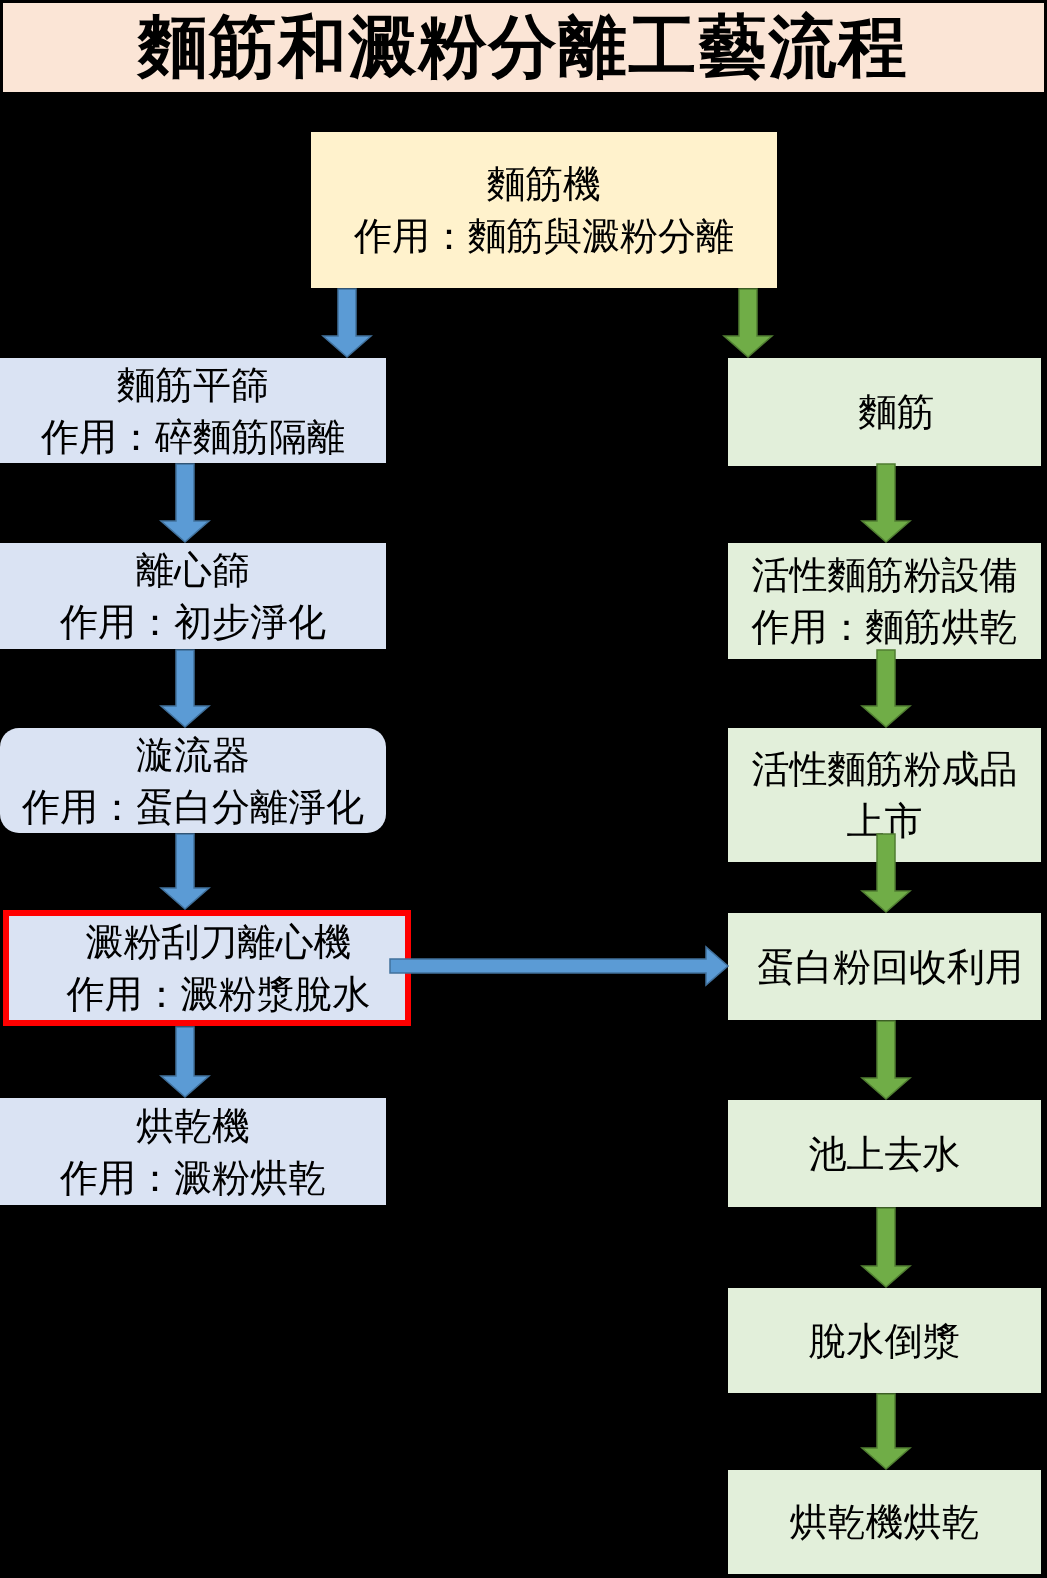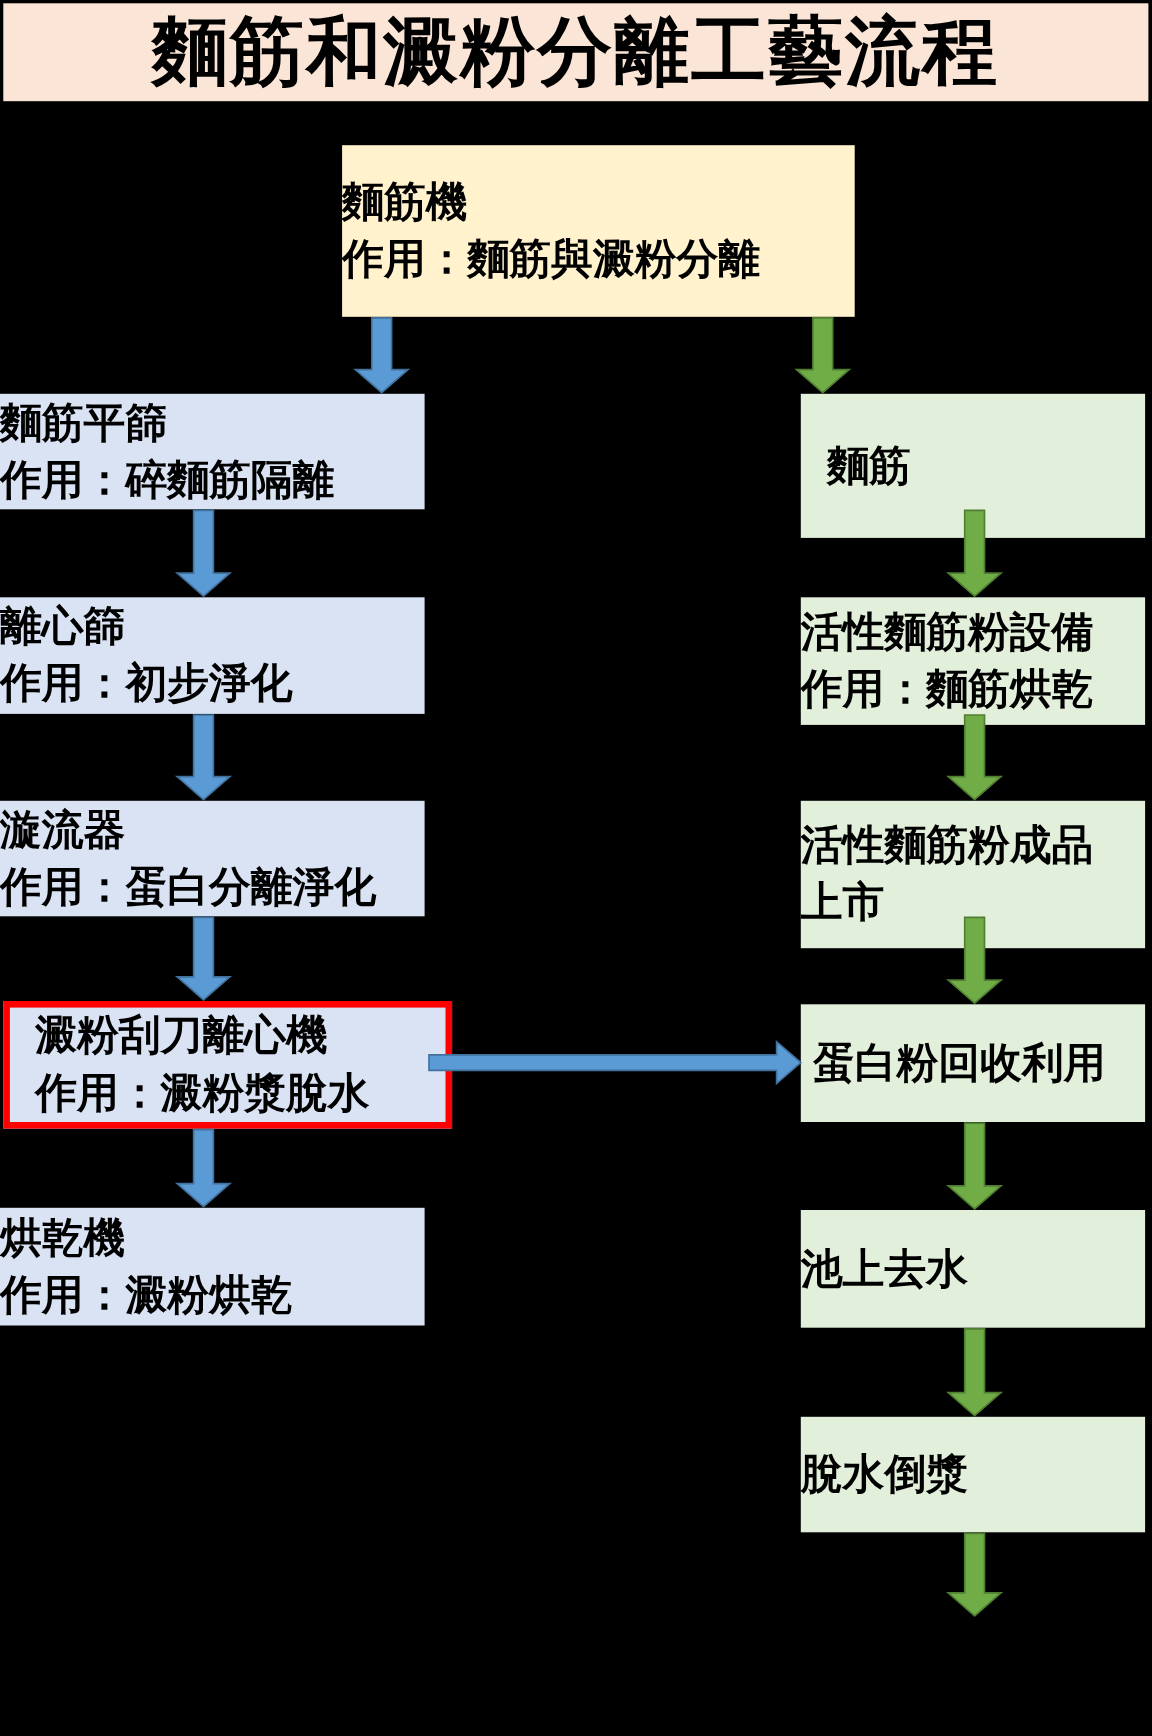--- a/index.html
+++ b/index.html
@@ -13,22 +13,22 @@
   }
   .title-bar{
     position:absolute;left:3px;top:3px;width:1041px;height:89px;
     background:var(--title-bg,#FBE5D6);
     display:flex;align-items:center;justify-content:center;
     font-size:68px;font-weight:bold;letter-spacing:2px;
   }
   .box{
     position:absolute;left:0;width:386px;
     background:var(--left-box-bg,#DAE3F3);
-    display:flex;flex-direction:column;align-items:flex-start;justify-content:center;
-    text-align:center;font-weight:bold;font-size:38px;line-height:52px;
+    display:flex;flex-direction:column;align-items:center;justify-content:center;
+    text-align:center;font-weight:normal;font-size:38px;line-height:52px;
     box-sizing:border-box;
   }
   .box.source{
     left:311px;width:466px;
     background:var(--source-box-bg,#FFF2CC);
   }
   .box.right{
     left:728px;width:313px;
     background:var(--right-box-bg,#E2EFDA);
   }
@@ -56,52 +56,55 @@
   </div>
 
   <div class="box" style="top:358px;height:105px;">
     <span>麵筋平篩</span>
     <span>作用：碎麵筋隔離</span>
   </div>
   <div class="box" style="top:543px;height:106px;">
     <span>離心篩</span>
     <span>作用：初步淨化</span>
   </div>
-  <div class="box" style="top:728px;height:105px;">
+  <div class="box" style="top:728px;height:105px;border-radius:19px;">
     <span>漩流器</span>
     <span>作用：蛋白分離淨化</span>
   </div>
   <div class="box highlight" style="top:910px;height:116px;">
     <span>澱粉刮刀離心機</span>
     <span>作用：澱粉漿脫水</span>
   </div>
   <div class="box" style="top:1098px;height:107px;">
     <span>烘乾機</span>
     <span>作用：澱粉烘乾</span>
   </div>
 
-  <div class="box right" style="top:358px;height:131px;padding-left:24px;">
+  <div class="box right" style="top:358px;height:108px;padding-left:24px;">
     <span>麵筋</span>
   </div>
   <div class="box right" style="top:543px;height:116px;">
     <span>活性麵筋粉設備</span>
     <span>作用：麵筋烘乾</span>
   </div>
   <div class="box right" style="top:728px;height:134px;">
     <span>活性麵筋粉成品</span>
     <span>上市</span>
   </div>
   <div class="box right" style="top:913px;height:107px;padding-left:11px;">
     <span>蛋白粉回收利用</span>
   </div>
   <div class="box right" style="top:1100px;height:107px;">
     <span>池上去水</span>
   </div>
   <div class="box right" style="top:1288px;height:105px;">
     <span>脫水倒漿</span>
+  </div>
+  <div class="box right" style="top:1470px;height:104px;">
+    <span>烘乾機烘乾</span>
   </div>
 
   <svg class="arrow blue" style="left:322px;top:288px;" width="50" height="70">
       <polygon points="16,1 34,1 34,48 49,48 25,69 1,48 16,48"></polygon>
     </svg>
   <svg class="arrow blue" style="left:160px;top:463px;" width="50" height="80">
       <polygon points="16,1 34,1 34,58 49,58 25,79 1,58 16,58"></polygon>
     </svg>
   <svg class="arrow blue" style="left:160px;top:649px;" width="50" height="79">
       <polygon points="16,1 34,1 34,57 49,57 25,78 1,57 16,57"></polygon>

